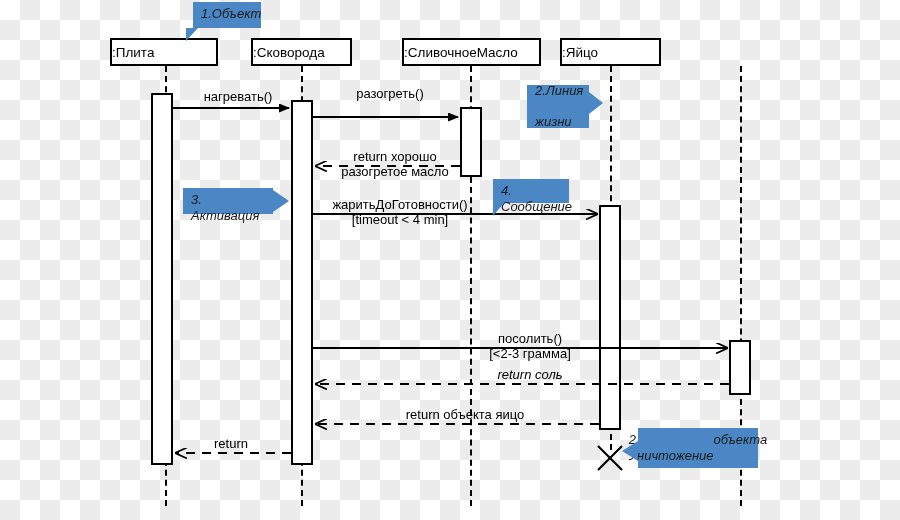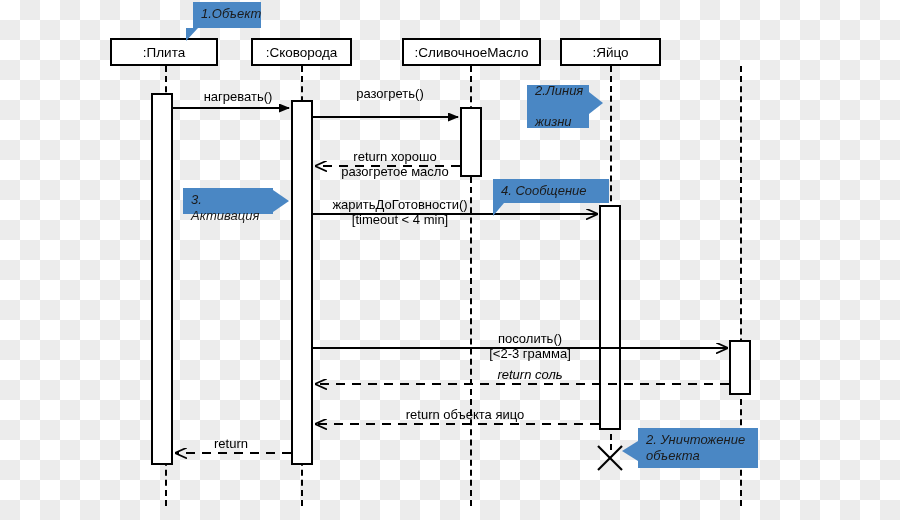--- a/index.html
+++ b/index.html
@@ -31,21 +31,21 @@
     left: 0; top: 0;
     width: 900px; height: 520px;
   }
   .lifeline-box {
     position: absolute;
     box-sizing: border-box;
     border: 2px solid #000000;
     background: #ffffff;
     display: flex;
     align-items: center;
-    justify-content: center;
+    justify-content: flex-start;
     font-size: 13.5px;
     color: #000000;
     white-space: nowrap;
   }
   .lifeline-dash {
     position: absolute;
     width: 0;
     border-left: 2px dashed #000000;
   }
   .activation {
@@ -182,24 +182,24 @@
     <span>2.Линия</span>
     <span>жизни</span>
   </div>
   <div class="callout-tail" style="left:589px; top:92px; border-left:14px solid #4a87c4; border-top:11px solid transparent; border-bottom:11px solid transparent;"></div>
 
   <div class="callout" style="left:183px; top:188px; width:90px; height:26px;">
     <span>3. Активация</span>
   </div>
   <div class="callout-tail" style="left:273px; top:190px; border-left:16px solid #4a87c4; border-top:11px solid transparent; border-bottom:11px solid transparent;"></div>
 
-  <div class="callout" style="left:493px; top:179px; width:116px; height:24px;">
+  <div class="callout" style="left:493px; top:179px; width:76px; height:24px;">
     <span>4. Сообщение</span>
   </div>
   <div class="callout-tail" style="left:493px; top:203px; border-top:13px solid #4a87c4; border-right:11px solid transparent;"></div>
 
-  <div class="callout" style="left:638px; top:428px; width:120px; height:40px; flex-direction:column; align-items:flex-start; justify-content:center;">
+  <div class="callout" style="left:638px; top:428px; width:120px; height:40px; flex-direction:row; align-items:flex-start; justify-content:center;">
     <span>2. Уничтожение</span>
     <span>объекта</span>
   </div>
   <div class="callout-tail" style="left:622px; top:441px; border-right:16px solid #4a87c4; border-top:10px solid transparent; border-bottom:10px solid transparent;"></div>
 
 </div>
 
 </body></html>

